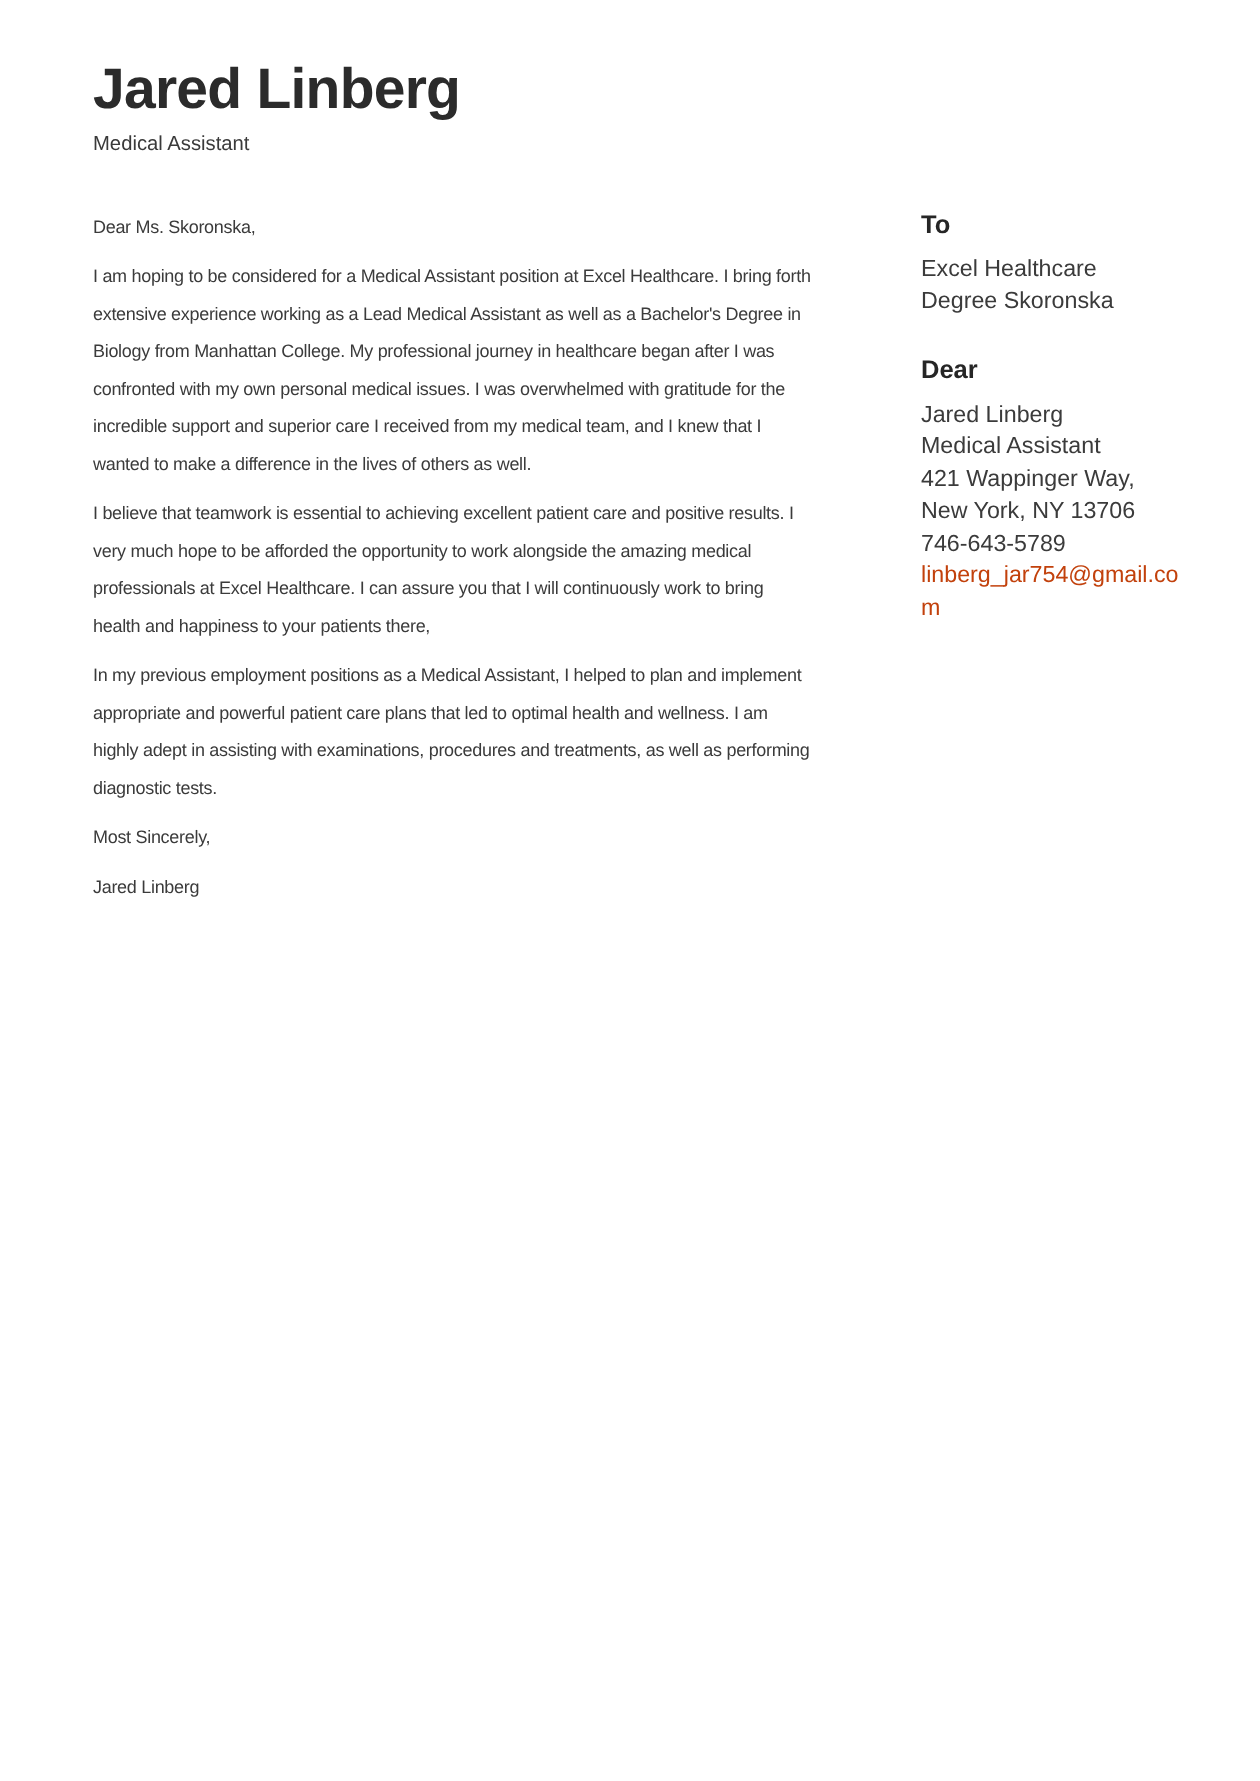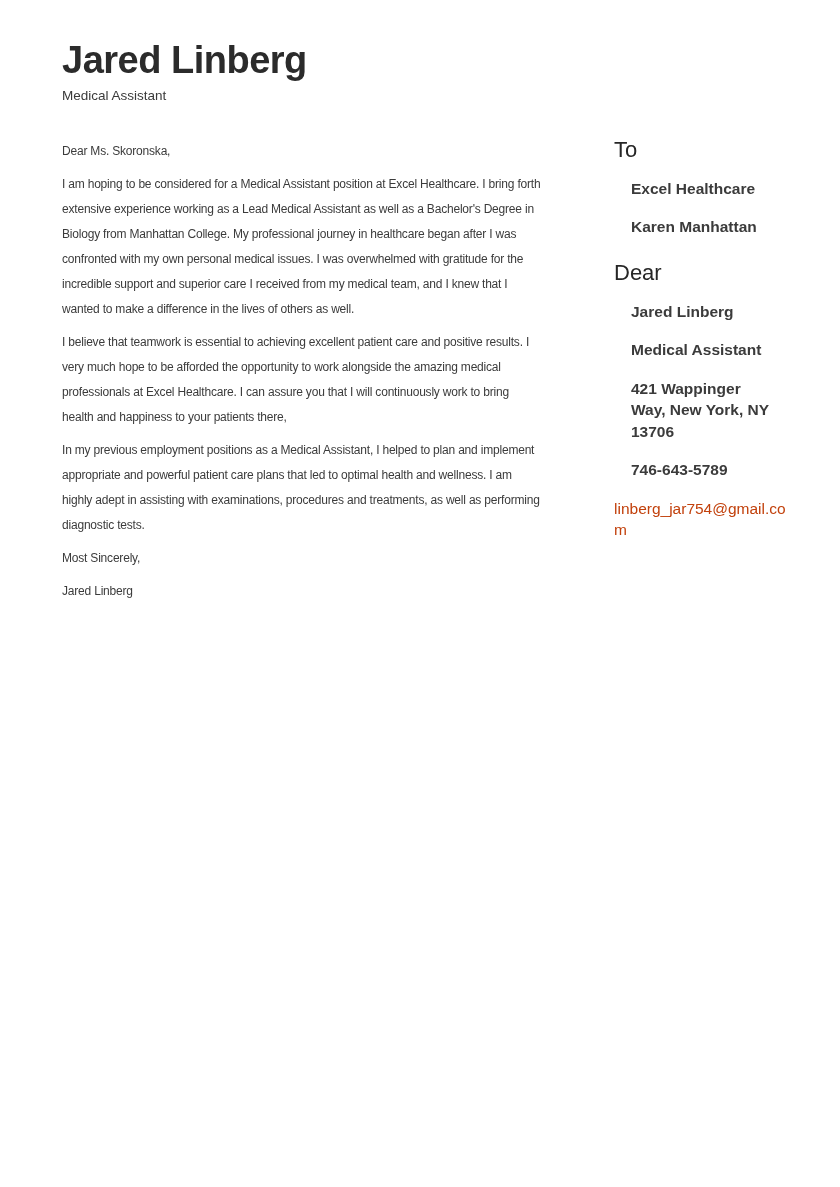--- a/index.html
+++ b/index.html
@@ -56,31 +56,30 @@
   }
   .sidebar {
     flex: 0 0 176px;
     width: 176px;
     font-size: 15.5px;
     line-height: 21.5px;
     color: #3b3b3b;
   }
   .sidebar h2 {
     margin: 0 0 8px 0;
-    font-size: 22px;
+    font-size: 17px;
     line-height: 22px;
-    font-weight: 400;
+    font-weight: 700;
     color: #262626;
   }
   .sidebar section + section {
     margin-top: 24px;
   }
   .sidebar .line {
-    margin: 17px;
-    font-weight: bold;
+    margin: 0;
   }
   .sidebar a.email {
     display: inline-block;
     color: #c2410c;
     text-decoration: none;
     word-break: break-all;
     cursor: pointer;
   }
 </style>
 </head>
@@ -103,21 +102,21 @@
       <p class="closing">Most Sincerely,</p>
       <p class="signature">Jared Linberg</p>
     </main>
 
     <div class="spacer-col"></div>
 
     <aside class="sidebar">
       <section>
         <h2>To</h2>
         <div class="line">Excel Healthcare</div>
-        <div class="line">Karen Manhattan</div>
+        <div class="line">Degree Skoronska</div>
       </section>
       <section>
         <h2>Dear</h2>
         <div class="line">Jared Linberg</div>
         <div class="line">Medical Assistant</div>
         <div class="line">421 Wappinger Way, New York, NY 13706</div>
         <div class="line">746-643-5789</div>
         <a class="email" href="#">linberg_jar754@gmail.com</a>
       </section>
     </aside>

